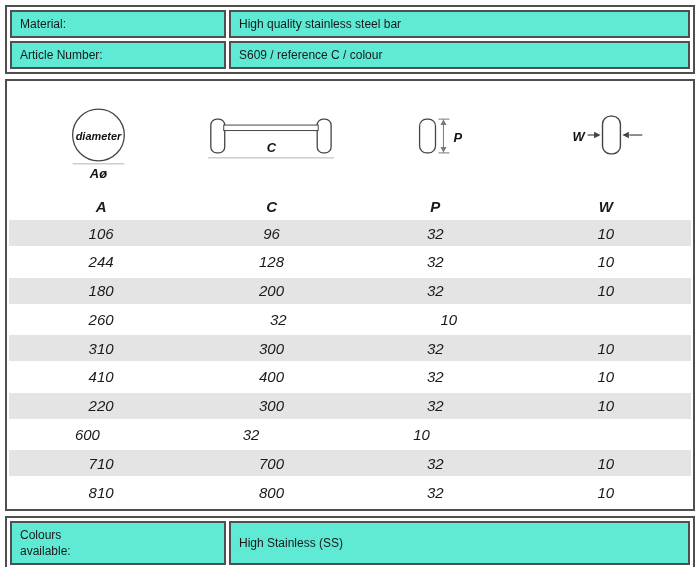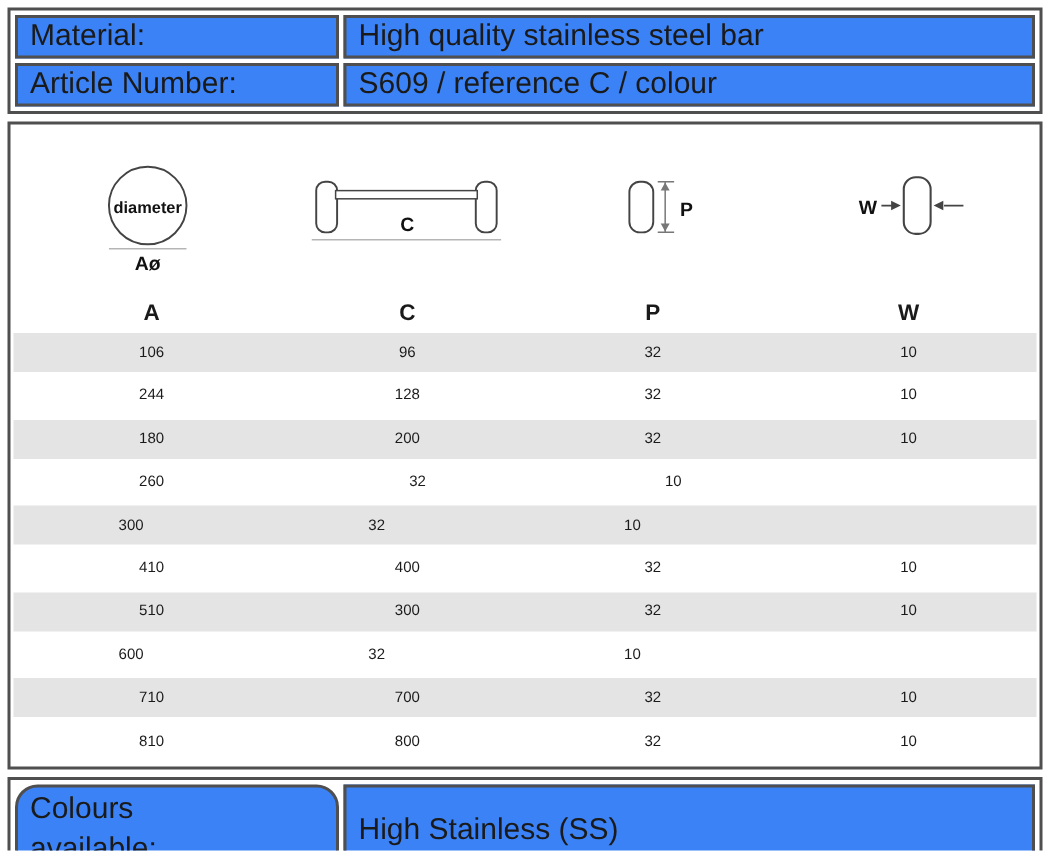--- a/index.html
+++ b/index.html
@@ -14,39 +14,40 @@
     width:700px;height:567px;box-sizing:border-box;
     padding:5px;background:#ffffff;color:var(--text-color);
     font-family:"Liberation Sans", sans-serif;
   }
   table.info-table{
     width:100%;border-collapse:separate;border-spacing:3px;
     border:2px solid var(--border-color);table-layout:fixed;
   }
   table.info-table td{
     border:2px solid var(--border-color);
-    padding:1px 8px;font-size:20px;height:22px;
-    vertical-align:middle;background:#3b82f6;margin-top:20px;
+    padding:1px 8px;font-size:12px;height:22px;
+    vertical-align:middle;background:#5eead4;margin-top:20px;
   }
   td.label-cell{width:196px;}
   .gap{height:5px;}
   .spec-box{
     border:2px solid var(--border-color);
     padding:2px 2px 4px 2px;
+    font-style:italic;
   }
   .diagram-area{height:110px;position:relative;}
   .diagram-area svg{display:block;width:100%;height:110px;}
   .size-header{display:flex;height:27px;align-items:center;font-weight:bold;font-size:15px;}
-  .t-row{display:flex;height:26px;margin-bottom:2.8px;align-items:center;font-size:10px;}
+  .t-row{display:flex;height:26px;margin-bottom:2.8px;align-items:center;font-size:15px;}
   .t-row.shaded{background:var(--stripe-color);}
   .t-rows .t-row:last-child{margin-bottom:0;}
   .h-cell,.t-cell{text-align:center;}
   .c0{width:27%;}.c1{width:23%;}.c2{width:25%;}.c3{width:25%;}
   table.bottom-table td{height:38px;}
-  .prewrap{white-space:pre-line;line-height:1.35;border-radius:15px;}
+  .prewrap{white-space:pre-line;line-height:1.35;}
   svg text{fill:#111;font-family:"Liberation Sans", sans-serif;}
   svg .shape{fill:#ffffff;stroke:var(--line-color);stroke-width:1.3;}
   svg .dimline{stroke:var(--dim-line-color);stroke-width:1;}
   svg .thin{stroke:#777;stroke-width:1;}
   svg .dimtext{font-size:13px;font-weight:bold;}
 </style>
 </head>
 <body>
 
 <table class="info-table">
@@ -134,34 +135,35 @@
       <div class="t-cell c3">10</div>
     </div>
 
     <div class="t-row">
       <div class="t-cell c0">260</div>
       <div class="t-cell c2">32</div>
       <div class="t-cell c3">10</div>
     </div>
 
     <div class="t-row shaded">
+      <div class="t-cell c0">310</div>
       <div class="t-cell c1">300</div>
       <div class="t-cell c2">32</div>
       <div class="t-cell c3">10</div>
     </div>
 
     <div class="t-row">
       <div class="t-cell c0">410</div>
       <div class="t-cell c1">400</div>
       <div class="t-cell c2">32</div>
       <div class="t-cell c3">10</div>
     </div>
 
     <div class="t-row shaded">
-      <div class="t-cell c0">510</div>
+      <div class="t-cell c0">220</div>
       <div class="t-cell c1">300</div>
       <div class="t-cell c2">32</div>
       <div class="t-cell c3">10</div>
     </div>
 
     <div class="t-row">
       <div class="t-cell c1">600</div>
       <div class="t-cell c2">32</div>
       <div class="t-cell c3">10</div>
     </div>

